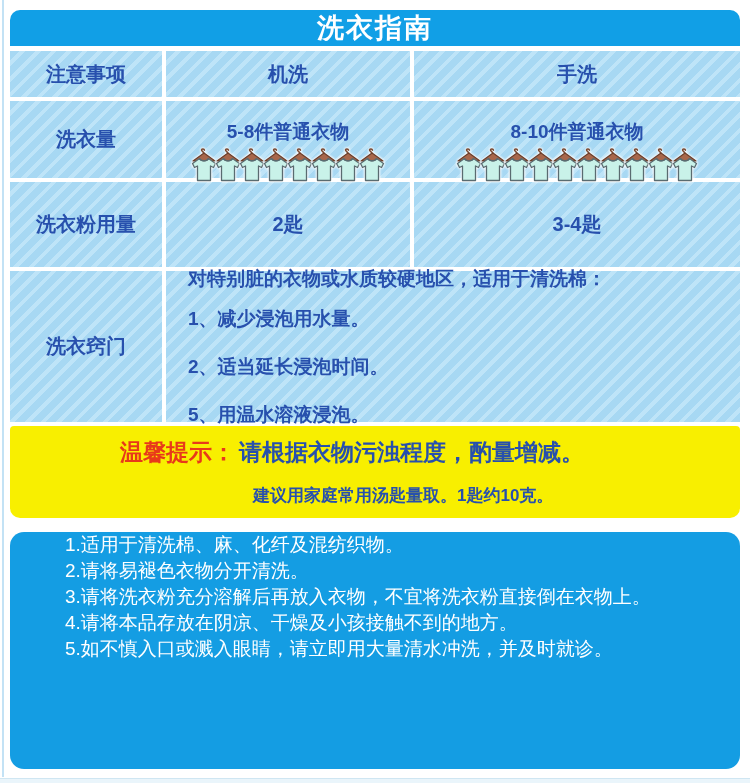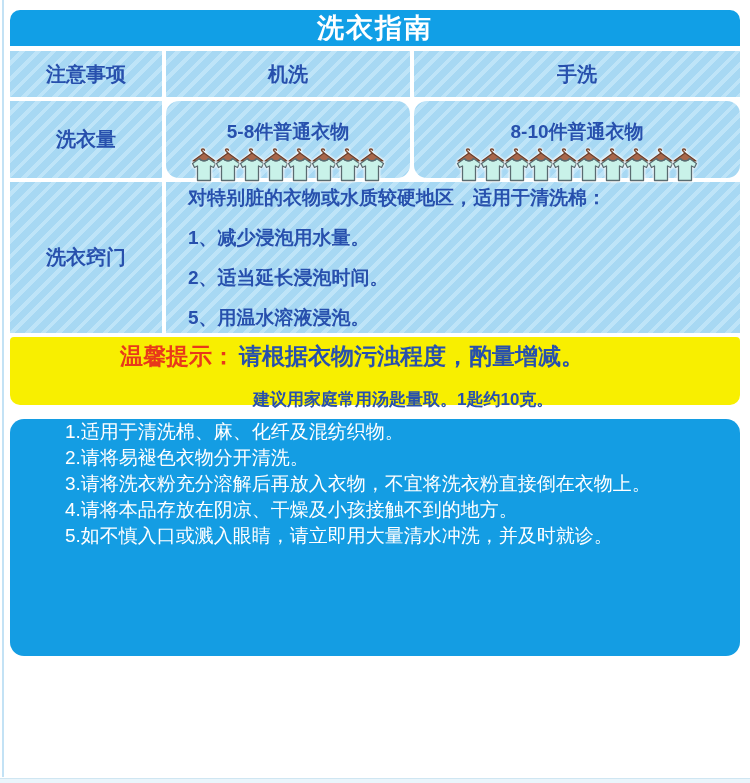--- a/index.html
+++ b/index.html
@@ -50,36 +50,36 @@
     color:var(--text-blue);
     font-weight:bold;
     display:flex;align-items:center;justify-content:center;
     font-size:20px;
   }
   .r1 .cell{height:46px;}
   .r2 .cell{height:77px;}
   .r3 .cell{height:85px;}
   .r4 .cell{height:151px;}
   .cell.merged{grid-column:2/4;}
-  .cell.amount{flex-direction:column;gap:3px;padding-top:22px;font-size:19px;border-radius:13px;}
+  .cell.amount{flex-direction:column;gap:3px;padding-top:22px;font-size:19px;}
   .shirts-row{display:flex;align-items:flex-end;}
   .shirt{display:block;margin:0 -1px;filter:drop-shadow(0 0 1px #fff) drop-shadow(0 0 1px #fff);}
   .cell.tips{
     flex-direction:column;align-items:flex-start;justify-content:center;
     padding-left:22px;font-size:19px;gap:14px;
   }
-  .tips-items{display:flex;flex-direction:column;gap:14px;}
+  .tips-items{display:flex;flex-direction:column;gap:22px;}
 
   
   .reminder{
     margin-top:2px;
-    height:68px;
+    height:92px;
     background:var(--banner-yellow);
     border-radius:4px 4px 10px 10px;
-    padding-top:4px;
+    padding-top:11px;
     color:var(--text-blue);
   }
   .rem-line1{padding-left:110px;font-size:23px;font-weight:bold;}
   .rem-label{color:var(--alert-red);margin-right:4px;}
   .rem-line2{padding-left:243px;font-size:17px;font-weight:bold;margin-top:16px;}
 
   
   .notice{
     margin-top:11px;
     height:237px;
@@ -235,20 +235,25 @@
           <svg class="shirt" viewBox="0 0 26 34" width="26" height="34" aria-hidden="true">
     <path d="M13 6 C13 3.2 10.2 3.4 10.6 1.8 C11 0.6 13.2 0.7 13.4 2.2" fill="none" stroke="#7a4a33" stroke-width="1.6" stroke-linecap="round"></path>
     <path d="M13 5 L24 13 L2 13 Z" fill="#a8674b" stroke="#6b3f2c" stroke-width="1.2" stroke-linejoin="round"></path>
     <path d="M8.5 10.5 L1.5 15.5 L3.5 19.5 L6.5 18 L6.5 32.5 L19.5 32.5 L19.5 18 L22.5 19.5 L24.5 15.5 L17.5 10.5 C16 13.6 10 13.6 8.5 10.5 Z" fill="#c9f2e9" stroke="#5a6b70" stroke-width="1.3" stroke-linejoin="round"></path>
     <path d="M8.5 10.5 C10 13.6 16 13.6 17.5 10.5" fill="none" stroke="#5a6b70" stroke-width="1.3"></path>
   </svg>
         </div>
     </div>
   </div>
 
+  <div class="t-row r3">
+    <div class="cell">洗衣粉用量</div>
+    <div class="cell">2匙</div>
+    <div class="cell">3-4匙</div>
+  </div>
 
   <div class="t-row r4">
     <div class="cell">洗衣窍门</div>
     <div class="cell merged tips">
       <div>对特别脏的衣物或水质较硬地区，适用于清洗棉：</div>
       <div class="tips-items">
           <div>1、减少浸泡用水量。</div>
           <div>2、适当延长浸泡时间。</div>
           <div>5、用温水溶液浸泡。</div>
         </div>

